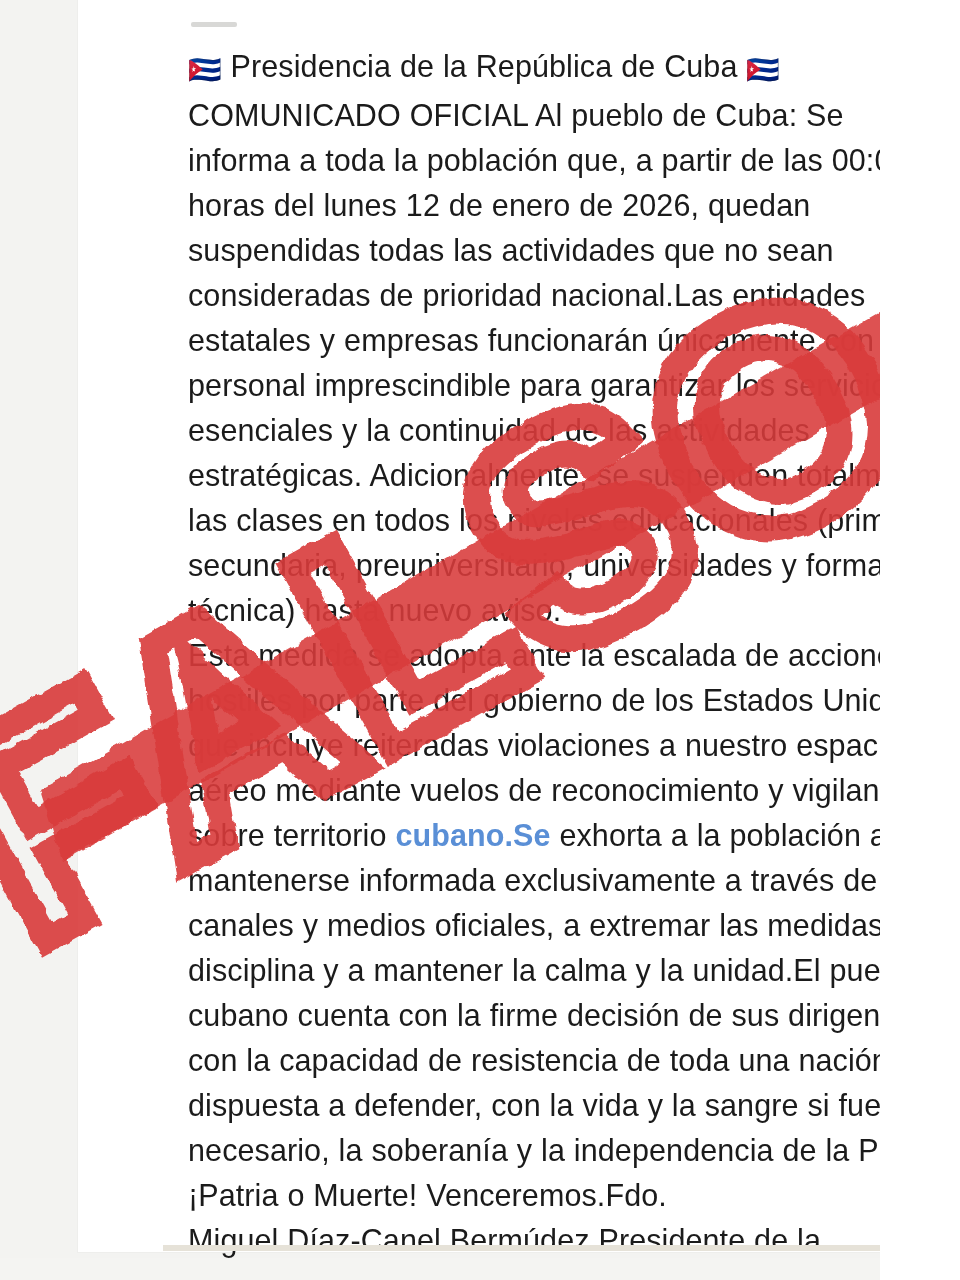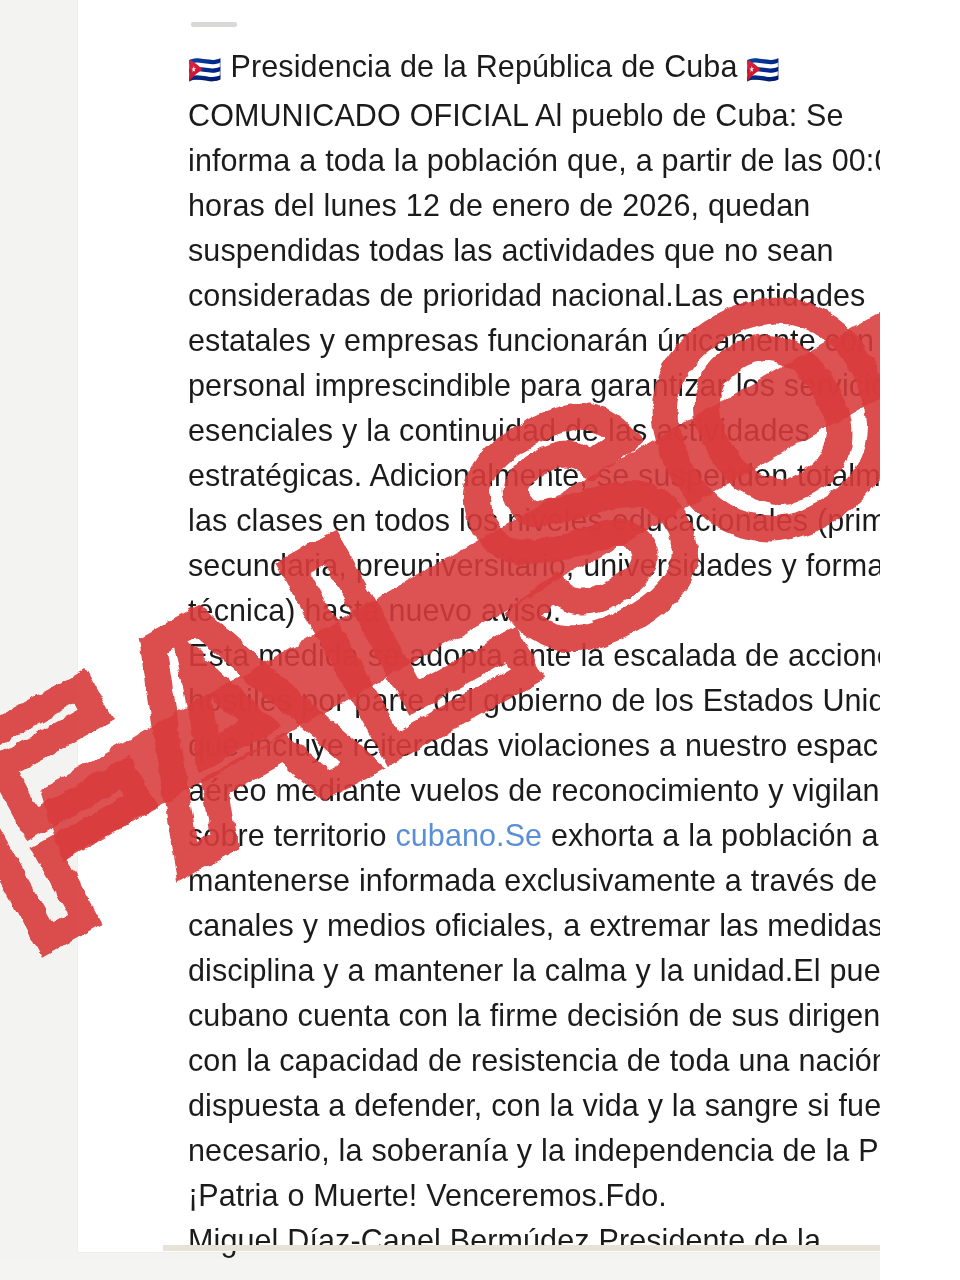--- a/index.html
+++ b/index.html
@@ -86,20 +86,21 @@
     padding: 0;
   }
 
   .emoji {
     font-size: 27px;
     vertical-align: -2px;
   }
 
   .link {
     color: #5a8fd6;
+    font-weight: bold;
   }
 
   
   .stamp {
     position: absolute;
     left: 0;
     top: 0;
     width: 960px;
     height: 1280px;
     pointer-events: none;

